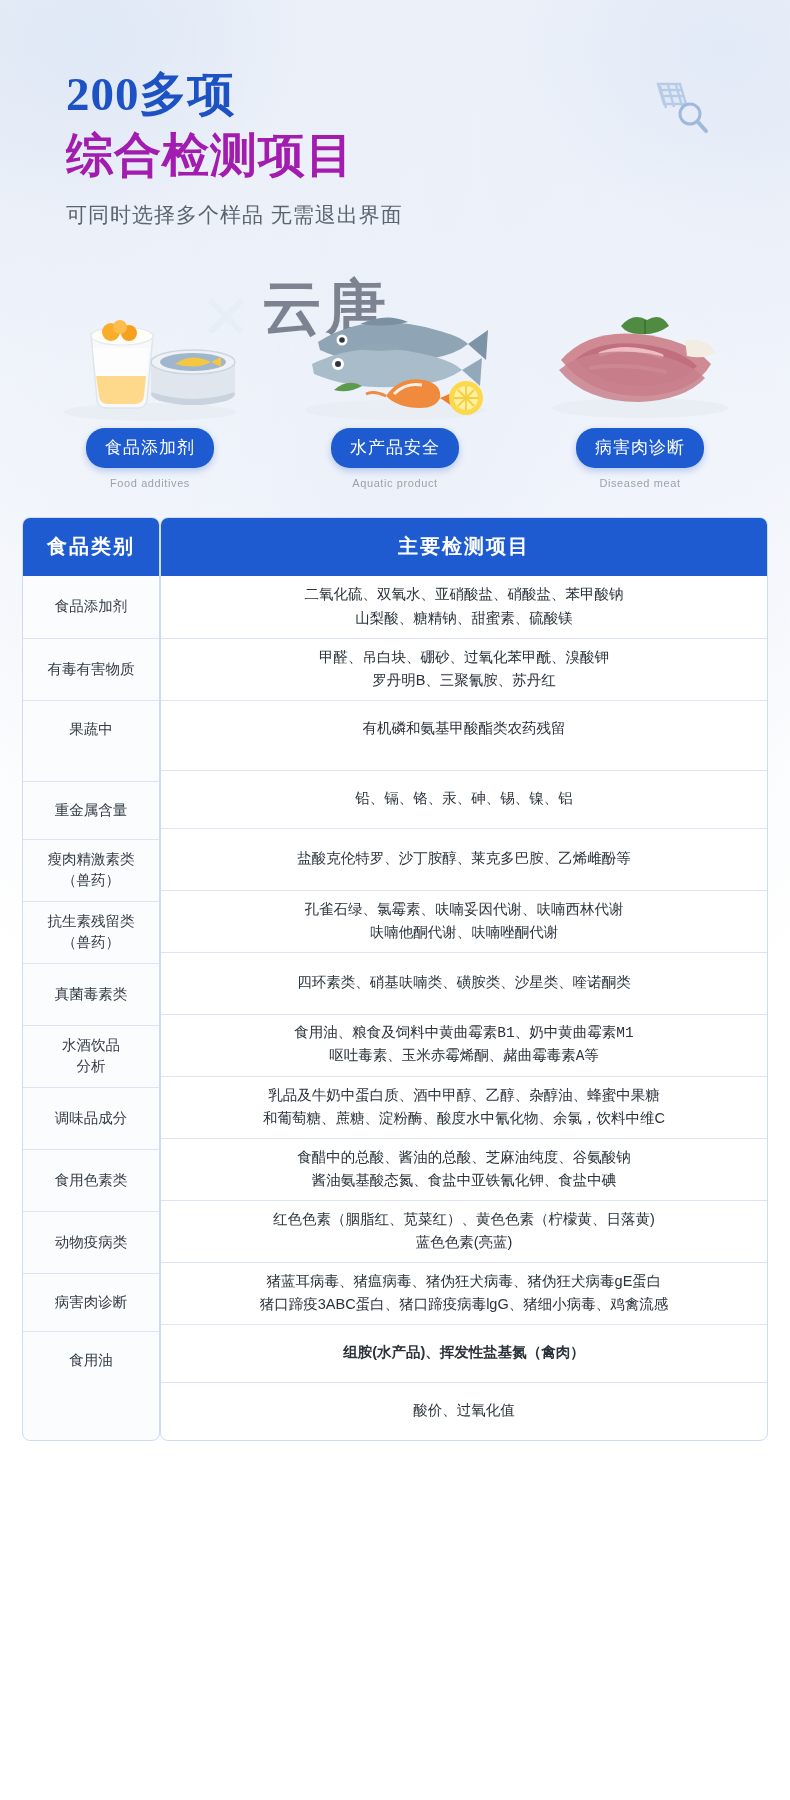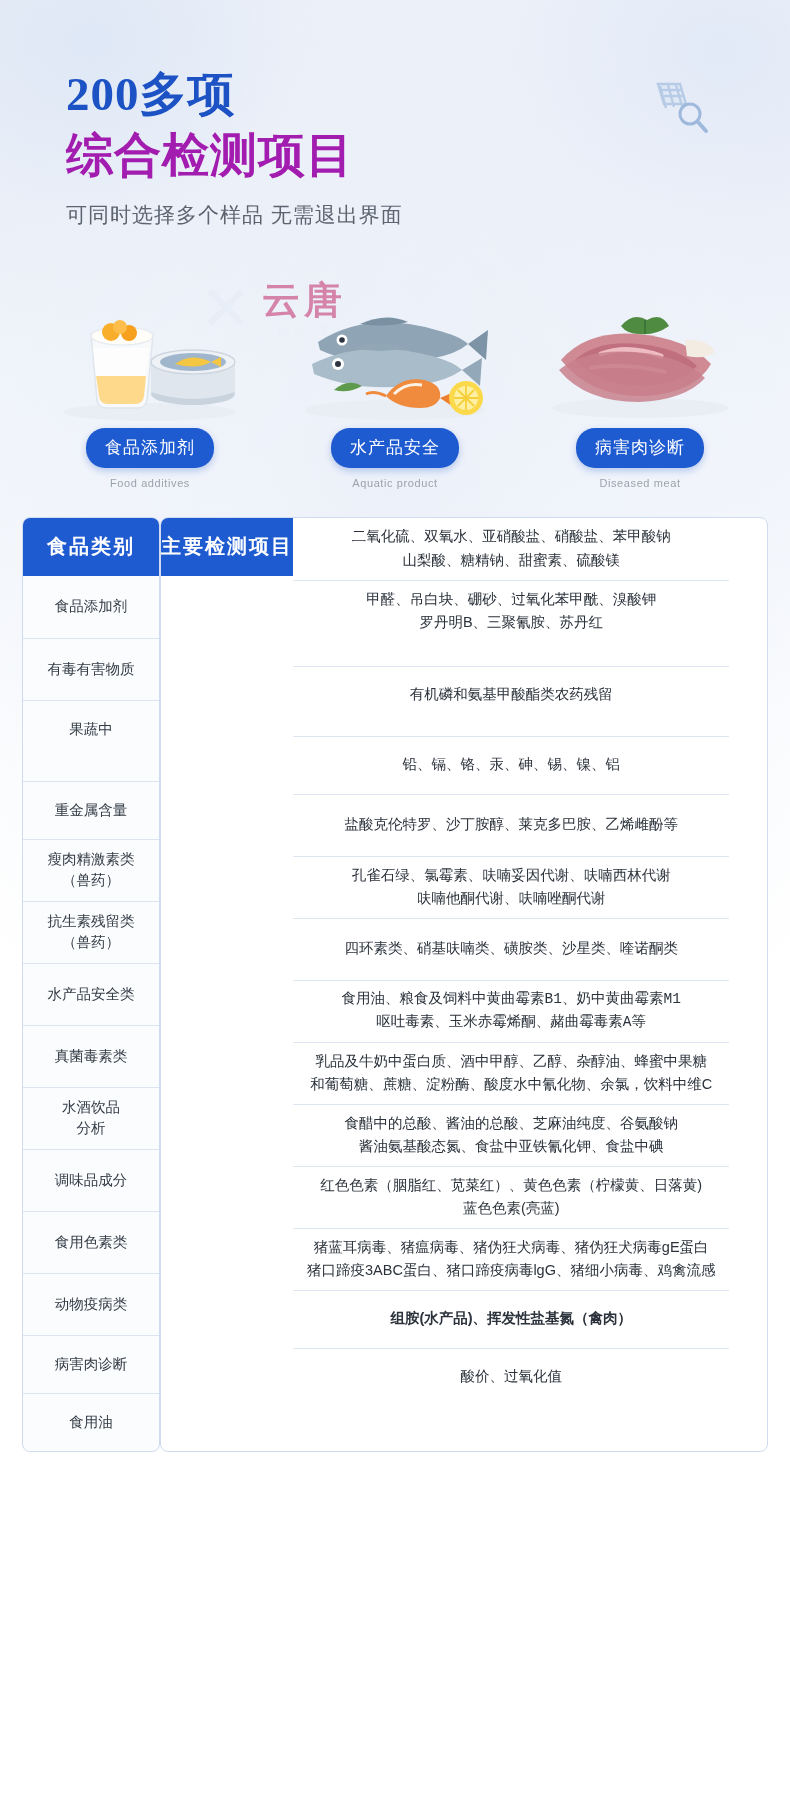--- a/index.html
+++ b/index.html
@@ -58,22 +58,22 @@
   .wm-mark {
     font-size: 62px;
     color: #e3ecf6;
     line-height: 1;
     font-weight: 700;
   }
   .wm-text {
     line-height: 1;
   }
   .wm-cn {
-    font-size: 38px;
-    color: #be185d;
+    font-size: 60px;
+    color: #0f172a;
     letter-spacing: 4px;
     font-weight: 700;
   }
   .wm-en {
     font-size: 13px;
     color: #e8eff7;
     letter-spacing: 7px;
     margin-top: 6px;
   }
   #wm-top { left: 200px; top: 278px; }
@@ -166,21 +166,21 @@
     display: flex;
     flex-direction: column;
     border: 1px solid #cfdbf0;
     border-radius: 8px;
     overflow: hidden;
     background: #fbfcfe;
   }
   .col-right {
     flex: 1 1 auto;
     display: flex;
-    flex-direction: row;
+    flex-direction: column;
     border: 1px solid #cfdbf0;
     border-radius: 8px;
     overflow: hidden;
     background: #ffffff;
   }
   .head-cell {
     background: #1f5bd0;
     color: #fff;
     font-size: 20px;
     font-weight: 700;
@@ -335,40 +335,39 @@
 <div class="table-zone">
   <div class="col-left">
     <div class="head-cell">食品类别</div>
     <div id="cat-body">
         <div class="cat-cell" style="height: 62px;">食品添加剂</div>
         <div class="cat-cell" style="height: 62px;">有毒有害物质</div>
         <div class="cat-cell" style="height: 58px;">果蔬中</div>
         <div class="cat-cell" style="height: 58px; margin-top: 23px;">重金属含量</div>
         <div class="cat-cell" style="height: 62px;">瘦肉精激素类<br>（兽药）</div>
         <div class="cat-cell" style="height: 62px;">抗生素残留类<br>（兽药）</div>
-        <div class="cat-cell" style="height: 62px;">水产品安全类</div>
         <div class="cat-cell" style="height: 62px;">真菌毒素类</div>
         <div class="cat-cell" style="height: 62px;">水酒饮品<br>分析</div>
         <div class="cat-cell" style="height: 62px;">调味品成分</div>
         <div class="cat-cell" style="height: 62px;">食用色素类</div>
         <div class="cat-cell" style="height: 62px;">动物疫病类</div>
         <div class="cat-cell" style="height: 58px;">病害肉诊断</div>
         <div class="cat-cell" style="height: 58px;">食用油</div>
       </div>
   </div>
   <div class="col-right">
     <div class="head-cell">主要检测项目</div>
     <div id="item-body">
         <div class="item-cell" style="height: 62px;">
           <div>二氧化硫、双氧水、亚硝酸盐、硝酸盐、苯甲酸钠<br>山梨酸、糖精钠、甜蜜素、硫酸镁</div>
         </div>
         <div class="item-cell" style="height: 62px;">
           <div>甲醛、吊白块、硼砂、过氧化苯甲酰、溴酸钾<br>罗丹明B、三聚氰胺、苏丹红</div>
         </div>
-        <div class="item-cell" style="height: 58px; margin-top: 24px;">
+        <div class="item-cell" style="height: 58px;">
           <div>有机磷和氨基甲酸酯类农药残留</div>
         </div>
         <div class="item-cell" style="height: 58px; margin-top: 12px;">
           <div>铅、镉、铬、汞、砷、锡、镍、铝</div>
         </div>
         <div class="item-cell" style="height: 62px;">
           <div>盐酸克伦特罗、沙丁胺醇、莱克多巴胺、乙烯雌酚等</div>
         </div>
         <div class="item-cell" style="height: 62px;">
           <div>孔雀石绿、氯霉素、呋喃妥因代谢、呋喃西林代谢<br>呋喃他酮代谢、呋喃唑酮代谢</div>

